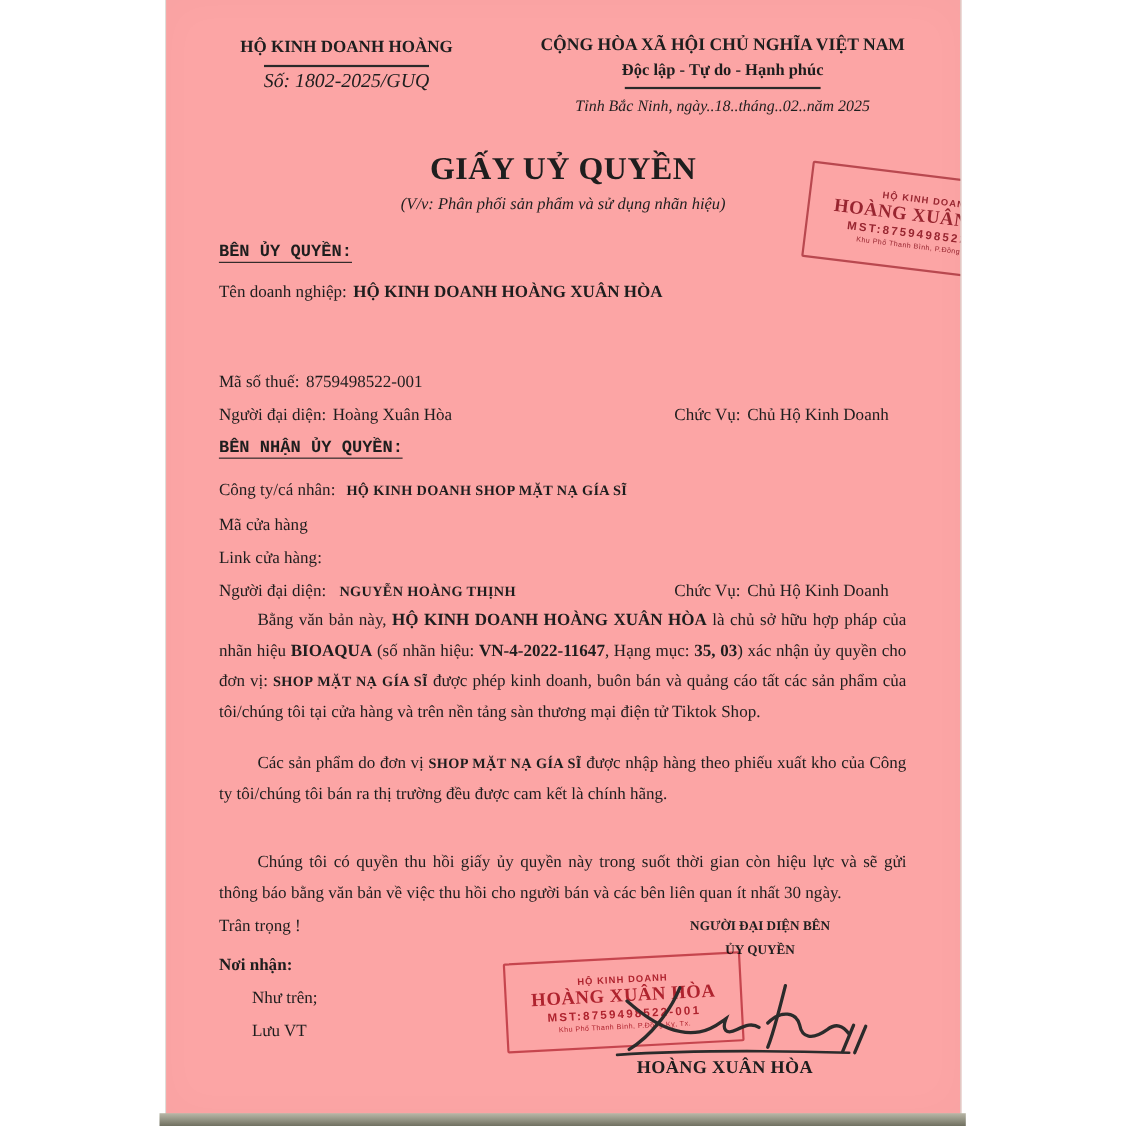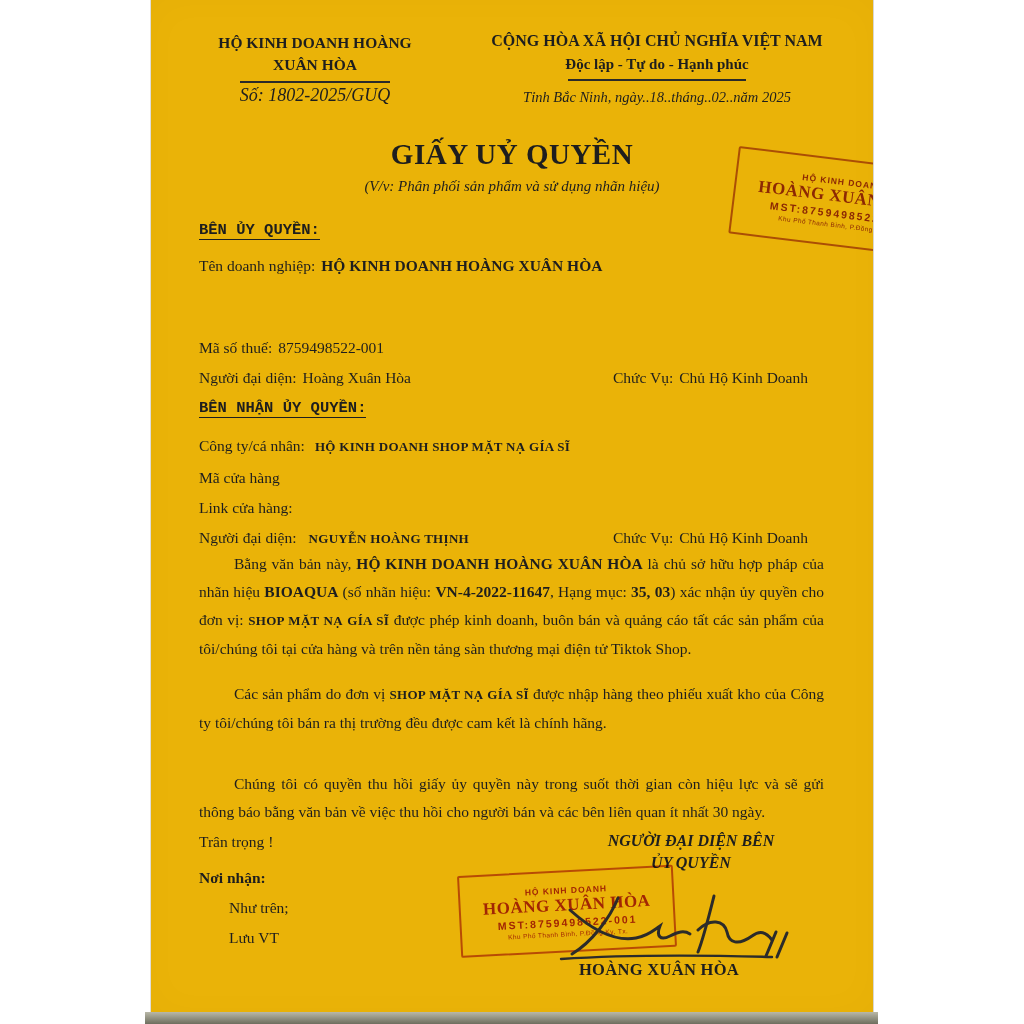--- a/index.html
+++ b/index.html
@@ -3,21 +3,21 @@
 <meta charset="utf-8">
 <style>
   html,body{margin:0;padding:0;}
   body{
     width:1024px;height:1024px;overflow:hidden;background:#ffffff;
     font-family:"Liberation Serif","DejaVu Serif",serif;color:#1e1e1e;
     position:relative;
   }
   .paper{
     position:absolute;left:150px;top:0;width:722px;height:1013px;
-    background:#eab308;overflow:hidden;
+    background:#fca5a5;overflow:hidden;
     border-left:1px solid #e0ded9;border-right:1px solid #d8d6d1;
     box-shadow:inset 0 0 40px rgba(0,0,0,0.02);
   }
   .bottom-strip{
     position:absolute;left:145px;top:1012px;width:733px;height:12px;
     background:linear-gradient(#b9b8a8,#6e6e5e);
   }
   .abs{position:absolute;}
   .center{text-align:center;}
   .b{font-weight:700;}
@@ -59,31 +59,30 @@
     left:588px;top:146px;width:212px;height:84px;
     border:2.5px solid rgba(150,34,50,0.65);border-radius:2px;
     color:rgba(140,30,48,0.88);transform:rotate(7deg);transform-origin:left top;
   }
   .stamp-bottom{
     left:306px;top:876px;width:212px;height:78px;
     border:2.5px solid rgba(178,44,62,0.7);border-radius:2px;
     color:rgba(170,36,54,0.92);transform:rotate(-3deg);transform-origin:left top;
   }
   .sig-svg{left:405px;top:886px;width:240px;height:80px;z-index:5;}
-  .signer-block{left:420px;top:830px;width:240px;text-align:center;font-weight:700;font-size:16px;line-height:22px;font-style:italic;}
+  .signer-block{left:420px;top:830px;width:240px;text-align:center;font-weight:700;font-size:12px;line-height:22px;}
   .signer-name{left:400px;top:960px;width:216px;text-align:center;font-weight:700;font-size:16.5px;letter-spacing:0.3px;}
 </style>
 </head>
 <body>
 
 <div class="paper">
 
   <div class="abs hdr-left center">
     <div class="l1">HỘ KINH DOANH HOÀNG</div>
-    <div class="l1">XUÂN HÒA</div>
     <div class="hr" style="width:150px;margin:5px auto 0;"></div>
     <div class="doc-no">Số: 1802-2025/GUQ</div>
   </div>
 
   <div class="abs hdr-right center">
     <div class="l1">CỘNG HÒA XÃ HỘI CHỦ NGHĨA VIỆT NAM</div>
     <div class="l2">Độc lập - Tự do - Hạnh phúc</div>
     <div class="hr" style="width:178px;margin:3px auto 0;"></div>
     <div class="date-line">Tỉnh Bắc Ninh, ngày..18..tháng..02..năm 2025</div>
   </div>

